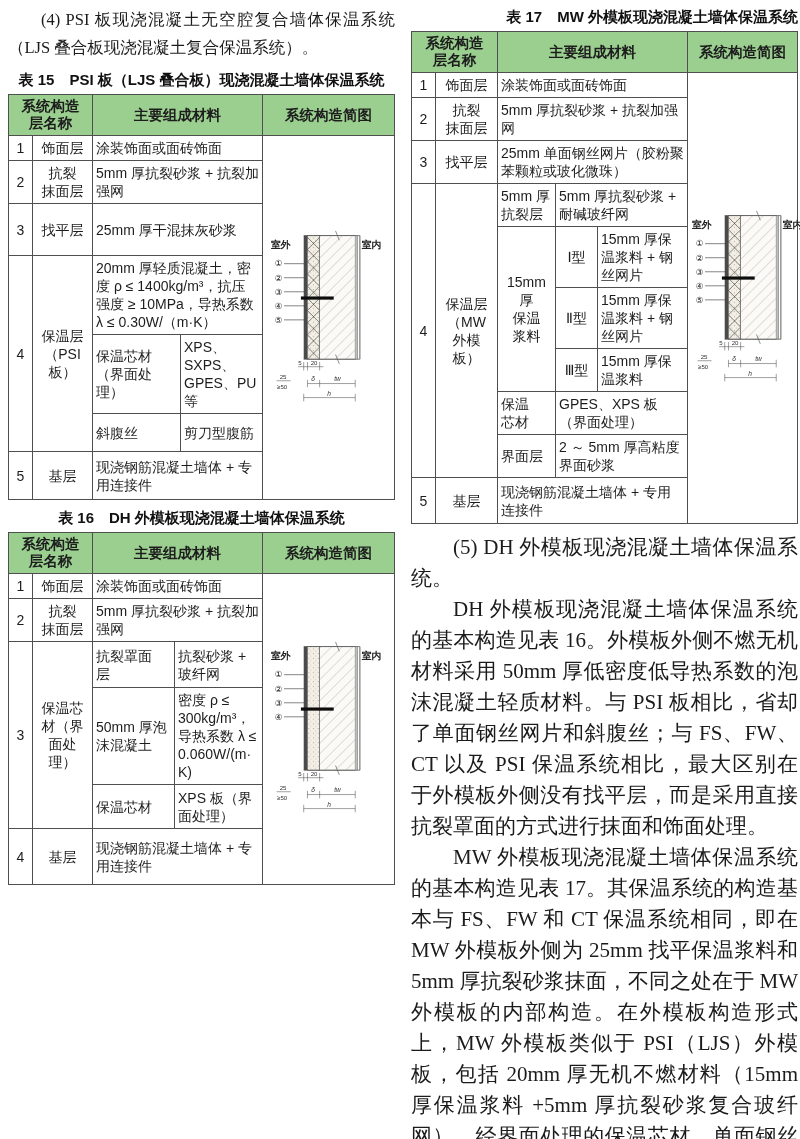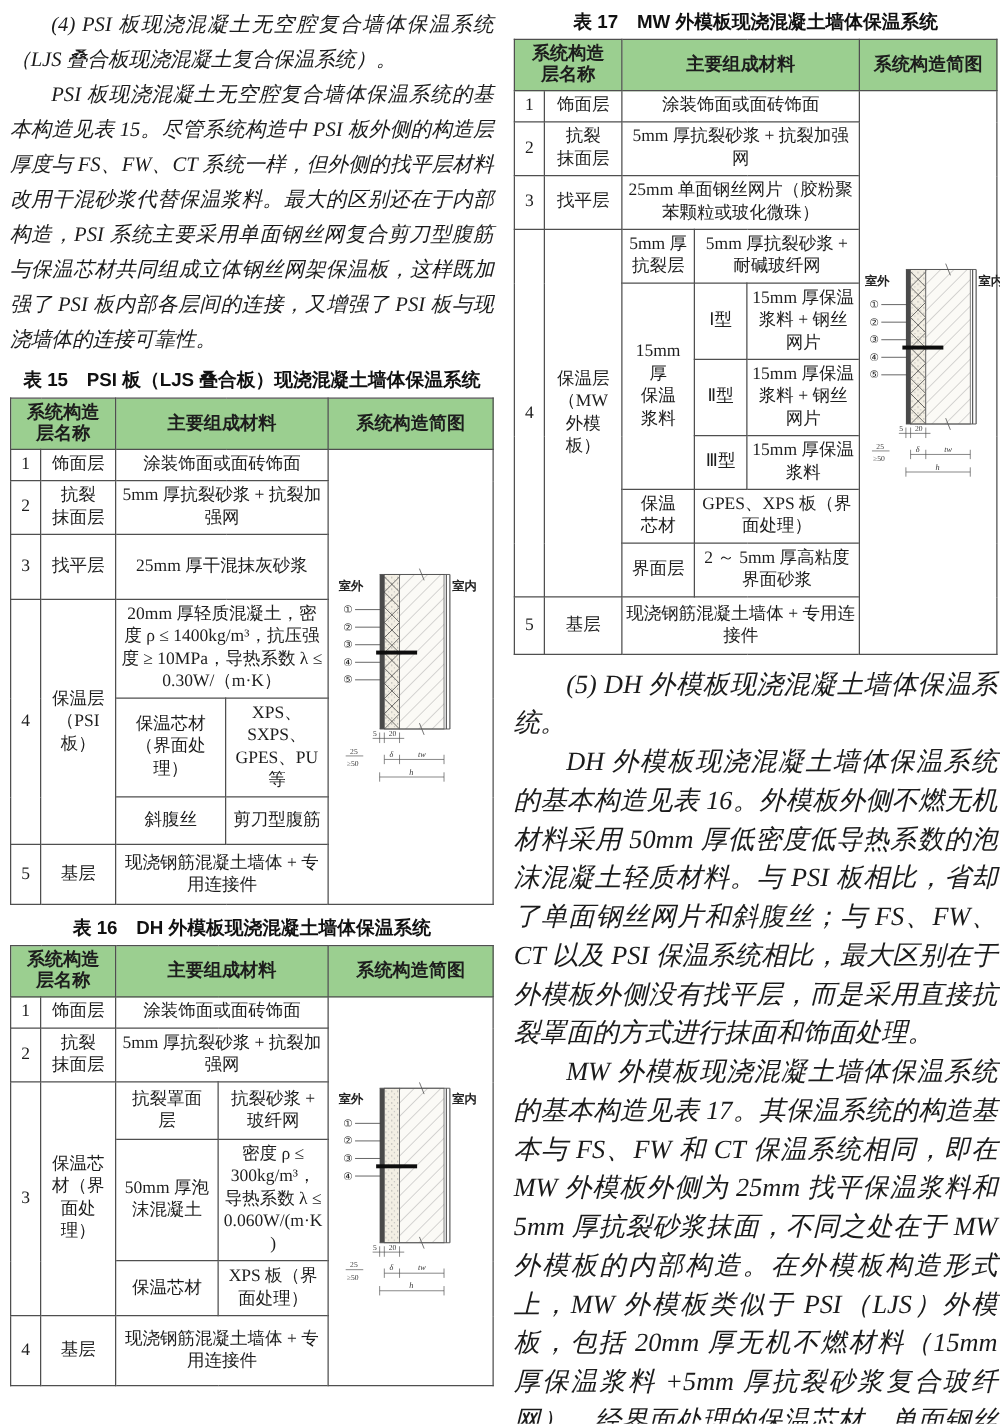--- a/index.html
+++ b/index.html
@@ -2,50 +2,49 @@
 <html><head>
 <meta charset="utf-8">
 <style>
   html,body{margin:0;padding:0;}
   body{
     width:800px;height:1139px;overflow:hidden;background:#ffffff;
     font-family:"Liberation Serif","DejaVu Serif",serif;color:#1b1b1b;
   }
   .page{display:flex;gap:16px;padding:6px 10px 0 8px;box-sizing:border-box;width:800px;}
   .col{width:387px;flex:0 0 387px;}
-  p.body{font-size:16.5px;line-height:28px;text-align:justify;text-indent:2em;margin:0;font-style:italic;}
+  p.body{font-size:16.5px;line-height:28px;text-align:justify;text-indent:2em;margin:0;}
   .rcol p.body{font-size:21px;line-height:31px;}
   .tbl-title{
     font-family:"Liberation Sans","DejaVu Sans",sans-serif;
     font-weight:bold;font-size:15px;text-align:center;margin:9px 0 4px 0;color:#111;
   }
   table.ctable{
     border-collapse:collapse;width:100%;table-layout:fixed;
-    font-family:Liberation Serif, serif;
+    font-family:Liberation Sans, sans-serif;
     font-size:14px;line-height:18px;color:#1d1d1d;
   }
   table.ctable td{border:1px solid #4f4f4f;padding:3px 3px;vertical-align:middle;word-break:break-word;}
   td.th{background:#9bcf90;text-align:center;font-weight:600;font-size:14.5px;line-height:17px;padding:4px 2px;}
   td.c{text-align:center;}
-  td.mat{text-align:center;padding-left:4px;}
+  td.mat{text-align:left;padding-left:4px;}
   .pre{white-space:pre-line;}
   td.figcell{padding:2px 1px;background:#fff;vertical-align:middle;}
   .fig{width:100%;text-align:center;}
   .fig svg{display:block;margin:0 auto;}
   .sp8{height:8px;}
 </style>
 </head>
 <body>
 
 <div class="page">
 
   <div class="col">
 
     <p class="body">(4) PSI 板现浇混凝土无空腔复合墙体保温系统（LJS 叠合板现浇混凝土复合保温系统）。</p>
-    <p class="body">PSI 板现浇混凝土无空腔复合墙体保温系统的基本构造见表 15。尽管系统构造中 PSI 板外侧的构造层厚度与 FS、FW、CT 系统一样，但外侧的找平层材料改用干混砂浆代替保温浆料。最大的区别还在于内部构造，PSI 系统主要采用单面钢丝网复合剪刀型腹筋与保温芯材共同组成立体钢丝网架保温板，这样既加强了 PSI 板内部各层间的连接，又增强了 PSI 板与现浇墙体的连接可靠性。</p>
 
     <div class="tbl-title">表 15　PSI 板（LJS 叠合板）现浇混凝土墙体保温系统</div>
 
     <table class="ctable">
       <colgroup>
           <col style="width:24px">
           <col style="width:60px">
           <col style="width:88px">
           <col style="width:82px">
           <col>
@@ -284,21 +283,21 @@
         <td class="c">基层</td>
         <td class="mat" colspan="2">现浇钢筋混凝土墙体 + 专用连接件</td>
       </tr>
       </tbody>
     </table>
 
   </div>
 
   <div class="col rcol">
 
-    <div class="tbl-title" style="margin-top:2px;">表 17　MW 外模板现浇混凝土墙体保温系统</div>
+    <div class="tbl-title" style="margin-top:2px;text-align:right;">表 17　MW 外模板现浇混凝土墙体保温系统</div>
 
     <table class="ctable">
       <colgroup>
           <col style="width:24px">
           <col style="width:62px">
           <col style="width:58px">
           <col style="width:42px">
           <col style="width:90px">
           <col>
         </colgroup>

